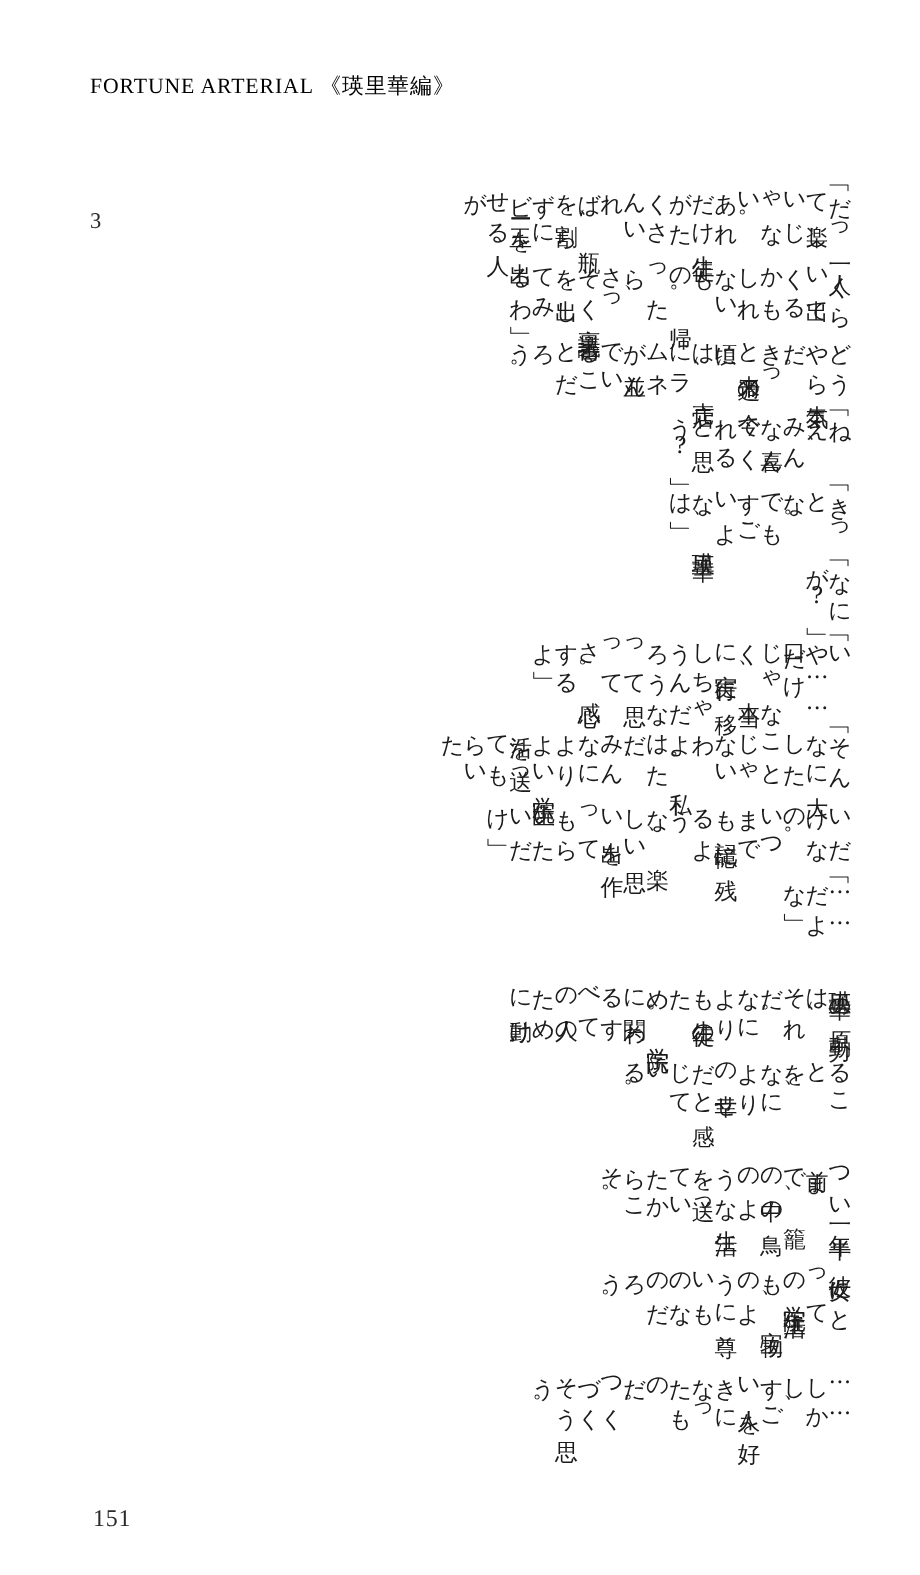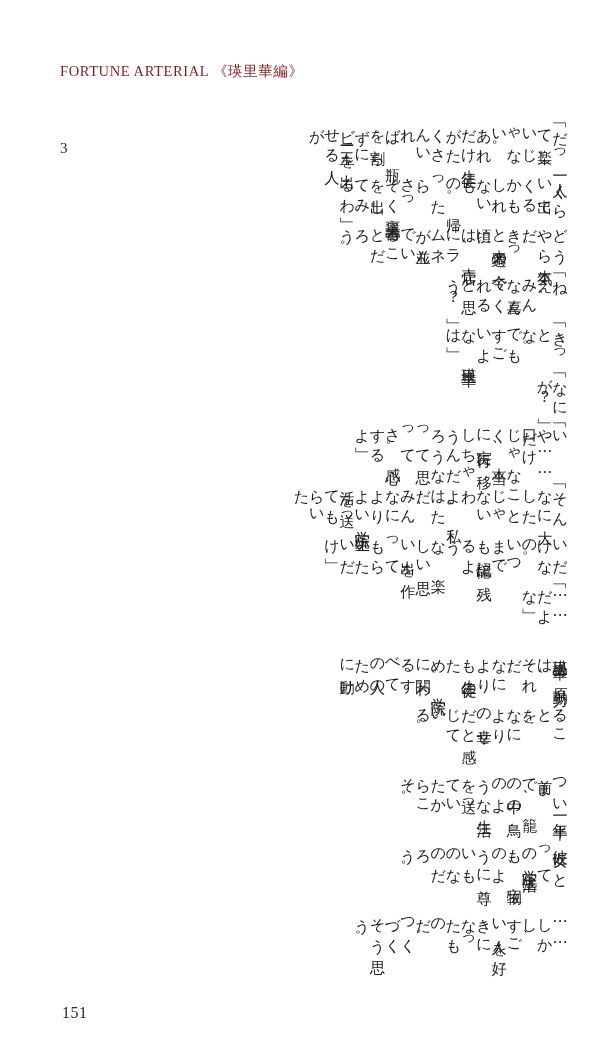--- a/index.html
+++ b/index.html
@@ -13,26 +13,26 @@
     height: 1050px;
     background: #ffffff;
     overflow: hidden;
     font-family: "DejaVu Serif", "Liberation Serif", serif;
     color: #1a1a1a;
   }
 
   
   .running-header {
     position: absolute;
-    top: 62px;
+    top: 48px;
     left: 60px;
     font-family: "Liberation Serif", "DejaVu Serif", serif;
     font-size: 14.5px;
     letter-spacing: 0.6px;
-    color: #7f1d1d;
+    color: #000000;
     white-space: nowrap;
   }
 
   
   .section-number {
     position: absolute;
     top: 140px;
     left: 60px;
     font-family: "Liberation Serif", "DejaVu Serif", serif;
     font-size: 15px;

